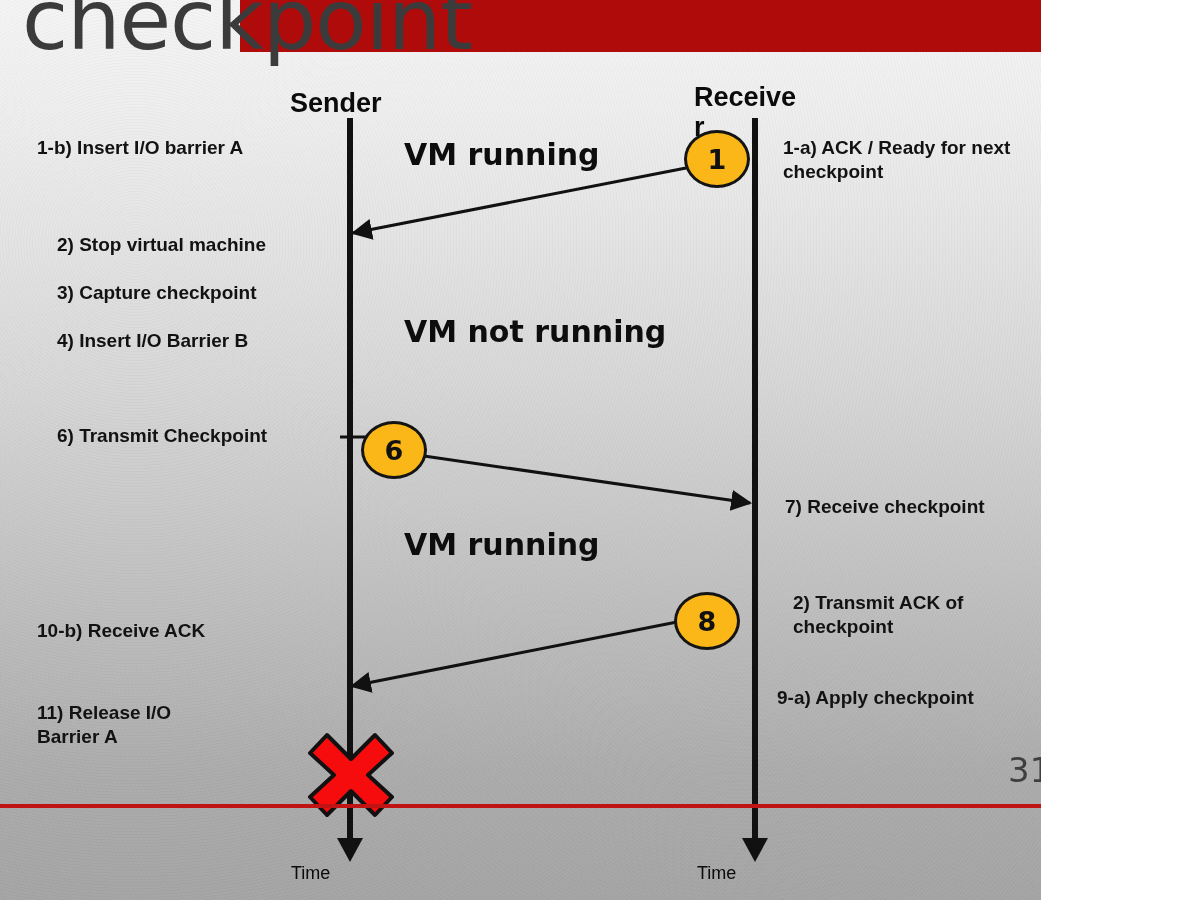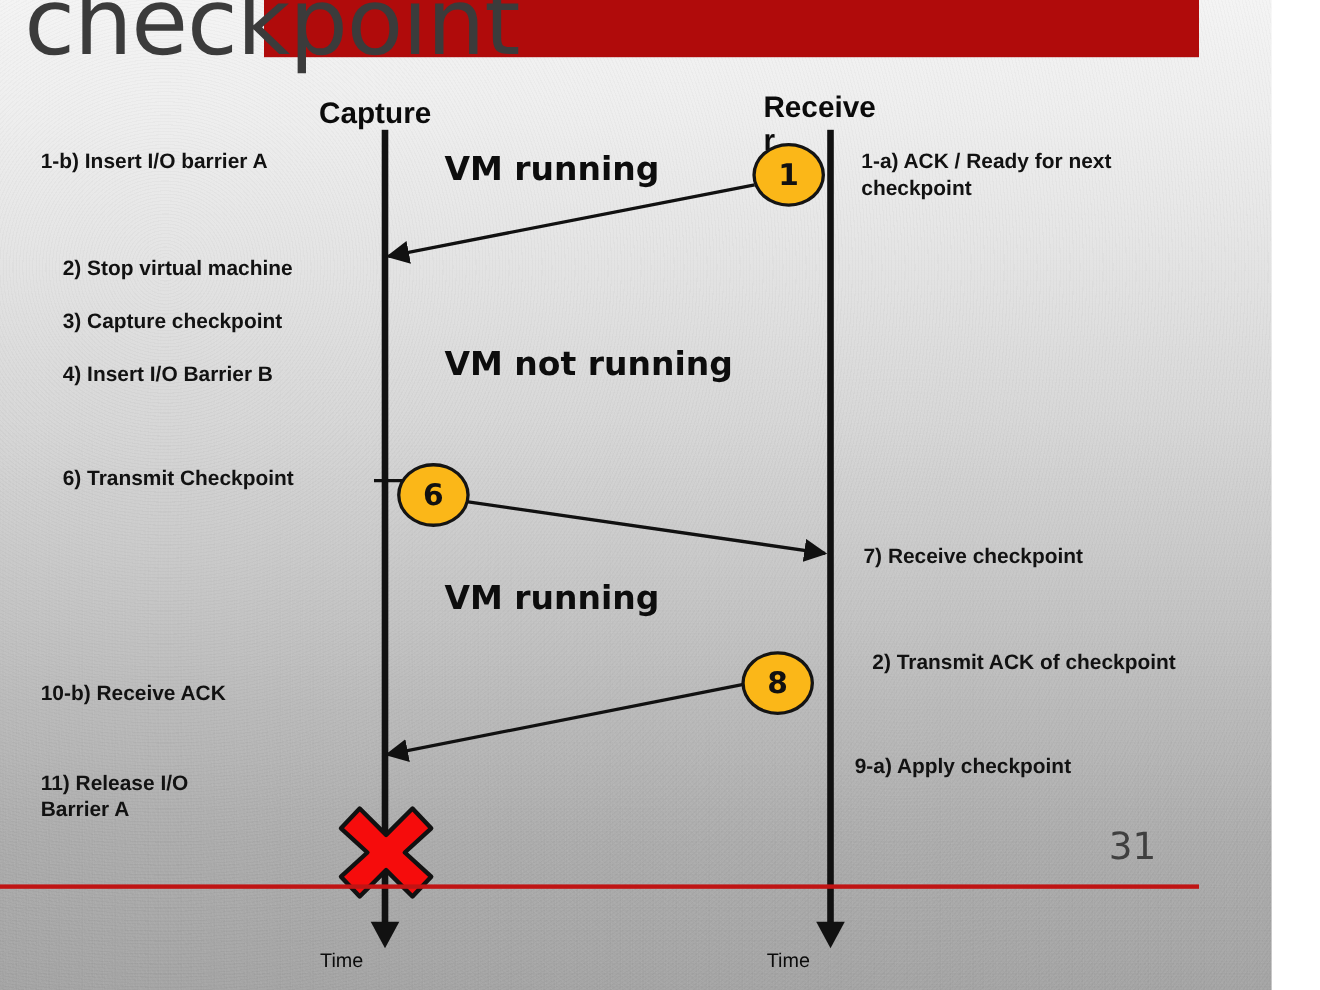--- a/index.html
+++ b/index.html
@@ -2,21 +2,21 @@
 <html><head>
 <meta charset="utf-8">
 <style>
   html, body {
     margin: 0;
     padding: 0;
     background: #ffffff;
   }
   #slide {
     position: relative;
-    width: 1156px;
+    width: 1041px;
     height: 900px;
     overflow: hidden;
     font-family: "Liberation Sans", sans-serif;
     background:
       linear-gradient(to bottom,
         #f4f4f4 0%,
         #eeeeee 12%,
         #e4e4e4 26%,
         #d7d7d7 42%,
         #c7c7c7 58%,
@@ -167,21 +167,21 @@
 <body>
 
 <div id="slide">
 
   <div id="noise"></div>
   <div id="noise2"></div>
 
   <div class="title-band"></div>
   <div class="slide-title">checkpoint</div>
 
-  <div class="lifeline-head" style="left:290px; top:88px;">Capture</div>
+  <div class="lifeline-head" style="left:290px; top:88px;">Sender</div>
   <div class="lifeline" style="left:347px; top:118px; height:725px;"></div>
   <div class="arrowhead-down" style="left:337px; top:838px;"></div>
   <div class="time-label" style="left:291px; top:863px;">Time</div>
 
   <div class="lifeline-head" style="left:694px; top:82px;">Receive</div>
   <div class="lifeline-head" style="left:694px; top:112px; font-size:27px;">r</div>
   <div class="lifeline" style="left:752px; top:118px; height:725px;"></div>
   <div class="arrowhead-down" style="left:742px; top:838px;"></div>
   <div class="time-label" style="left:697px; top:863px;">Time</div>
 

